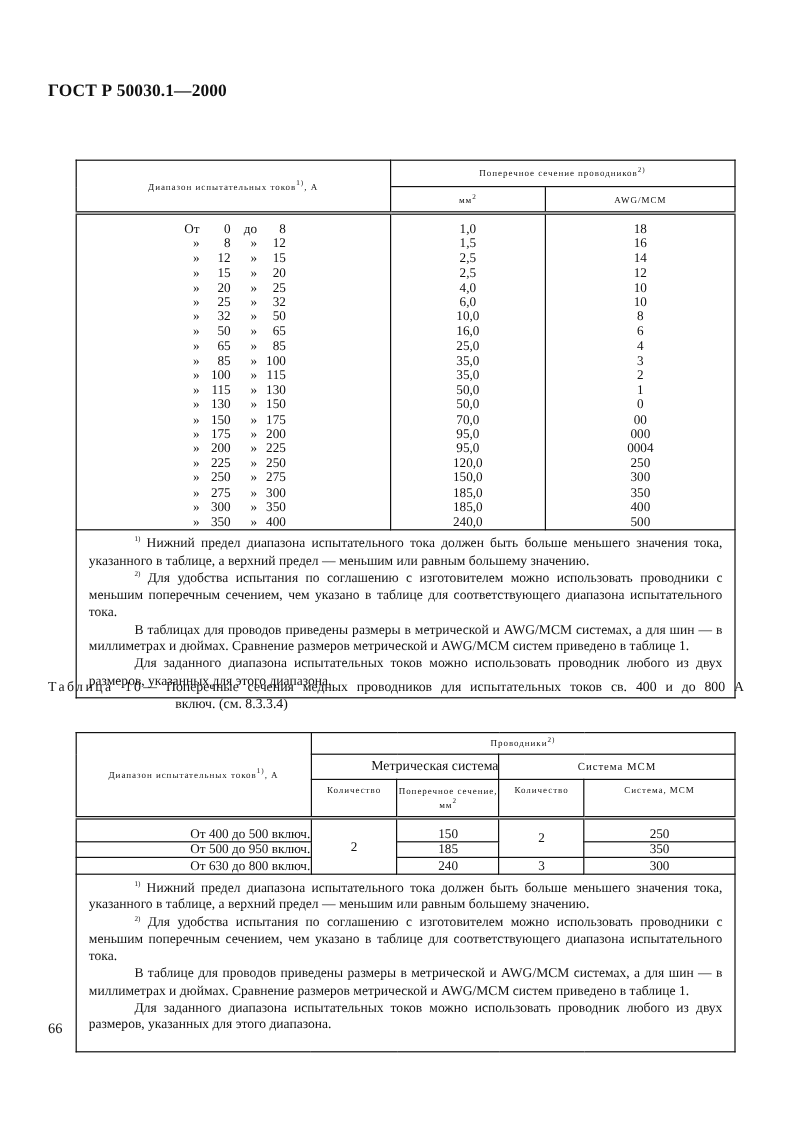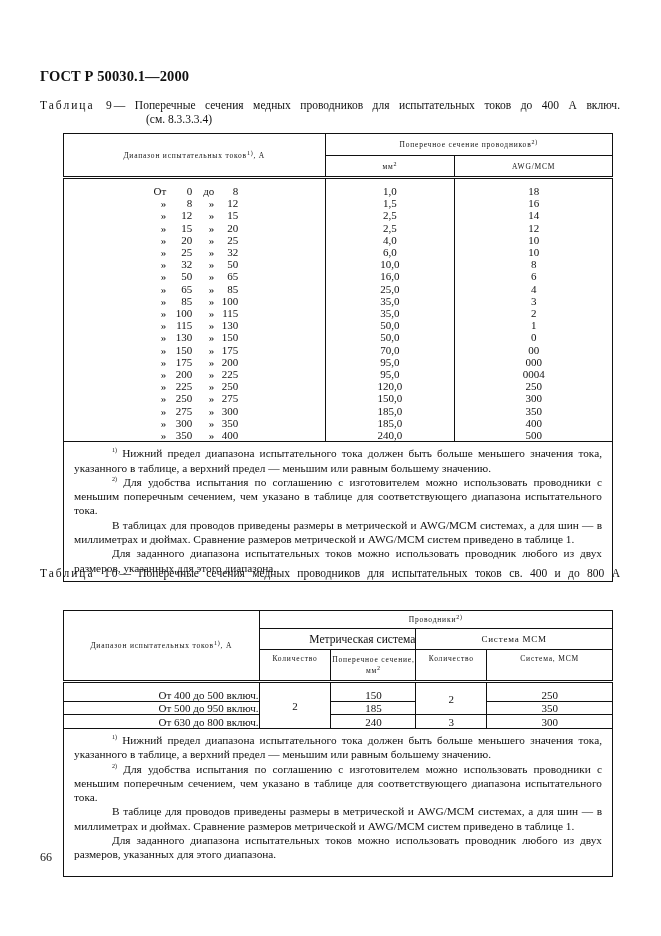--- a/index.html
+++ b/index.html
@@ -30,22 +30,20 @@
   .t10 .cell { font-size:11px; text-align:center; }
   .t10 .left { text-align:right; padding-left:8px; font-size:11px; }
   .page-num { position:absolute; left:40px; top:850px; font-size:12px; }
 </style>
 </head>
 <body>
 
 <div class="doc-header">ГОСТ Р 50030.1—2000</div>
 
 <div class="caption" style="top:98px;">
-  <span class="line1"><span class="lead">Таблица 9</span><span>— Поперечные сечения медных проводников для испытательных токов до 400 А включ.</span></span>
-  <div class="line2">(см. 8.3.3.3.4)</div>
 </div>
 
 <table class="t9">
   <colgroup>
       <col style="width:262px">
       <col style="width:130px">
       <col style="width:158px">
     </colgroup>
   <tbody>
       <tr style="height:22px">
@@ -133,20 +131,21 @@
       <p class="ind"><span class="sup">2)</span><span> Для удобства испытания по соглашению с изготовителем можно использовать проводники с меньшим поперечным сечением, чем указано в таблице для соответствующего диапазона испытательного тока.</span></p>
       <p class="ind">В таблицах для проводов приведены размеры в метрической и AWG/MCM системах, а для шин — в миллиметрах и дюймах. Сравнение размеров метрической и AWG/MCM систем приведено в таблице 1.</p>
       <p class="ind">Для заданного диапазона испытательных токов можно использовать проводник любого из двух размеров, указанных для этого диапазона.</p>
     </td>
   </tr>
 </tbody>
   </table>
 
 <div class="caption" style="top:566px;">
   <span class="line1"><span class="lead">Таблица 10</span><span>— Поперечные сечения медных проводников для испытательных токов св. 400 и до 800 А</span></span>
+  <div class="line2">включ. (см. 8.3.3.4)</div>
 </div>
 
 <table class="t10">
   <colgroup>
       <col style="width:196px">
       <col style="width:72px">
       <col style="width:85px">
       <col style="width:71px">
       <col style="width:126px">
     </colgroup>

